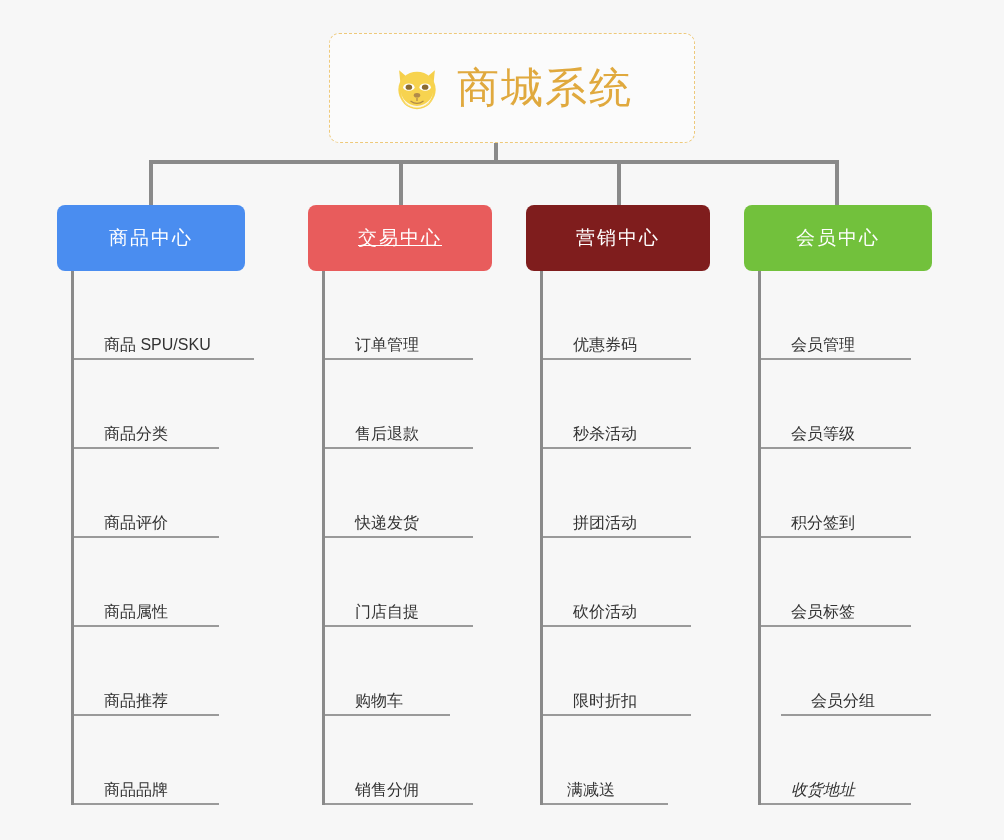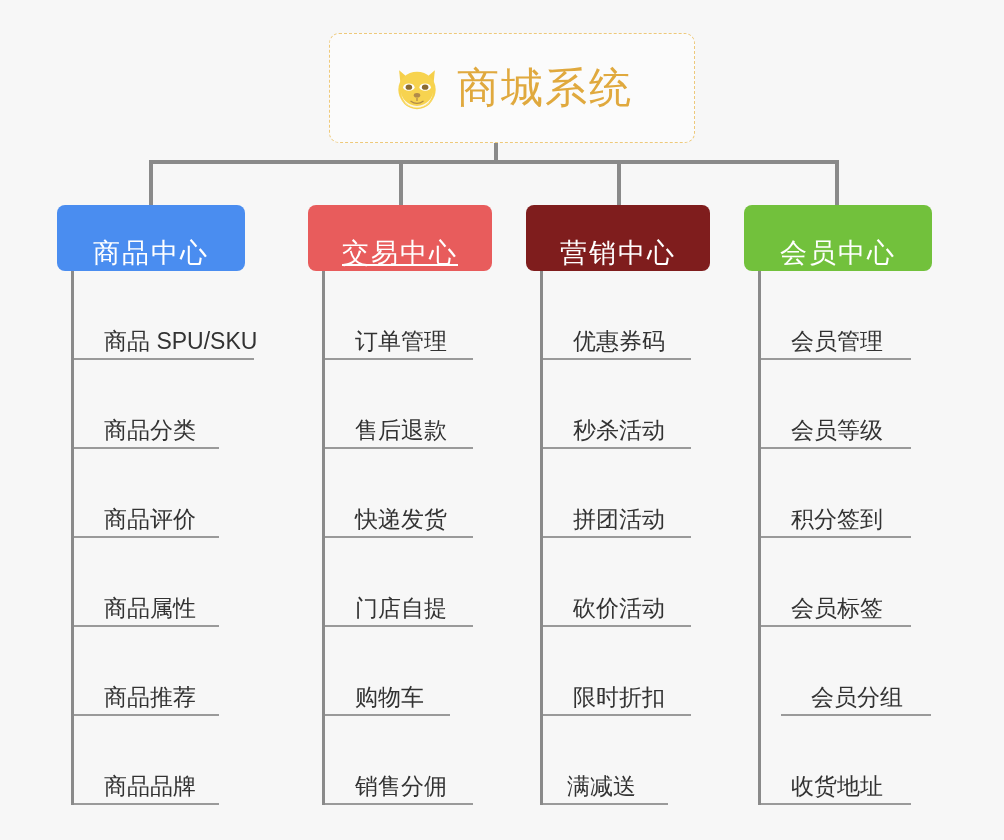--- a/index.html
+++ b/index.html
@@ -77,24 +77,24 @@
   
   .column {
     position: absolute;
     top: 205px;
     width: 190px;
   }
   .col-header {
     height: 66px;
     border-radius: 8px;
     display: flex;
-    align-items: flex-end;
+    align-items: center;
     justify-content: center;
     color: #ffffff;
-    font-size: 27px;
+    font-size: 19px;
     letter-spacing: 2px;
     box-sizing: border-box;
   }
   .col-body {
     position: relative;
     margin-left: 14px;
     border-left: 3px solid #8a8a8a;
     padding-top: 0;
   }
   .leaf {
@@ -102,21 +102,21 @@
     height: 89px;
     box-sizing: border-box;
     border-bottom: 2px solid #9a9a9a;
     display: flex;
     align-items: flex-end;
     justify-content: flex-start;
     padding-left: 30px;
     padding-bottom: 4px;
   }
   .leaf-label {
-    font-size: 23px;
+    font-size: 16px;
     line-height: 1.1;
     color: #333333;
     white-space: nowrap;
   }
 </style>
 </head>
 <body style="background: rgb(247, 247, 247);">
 
 <div id="mindmap">
 
@@ -236,19 +236,19 @@
         </div>
       <div class="leaf" style="width:150px;">
           <span class="leaf-label">积分签到</span>
         </div>
       <div class="leaf" style="width:150px;">
           <span class="leaf-label">会员标签</span>
         </div>
       <div class="leaf" style="width:150px;margin-left:20px;">
           <span class="leaf-label">会员分组</span>
         </div>
-      <div class="leaf" style="width:150px;">
+      <div class="leaf" style="width:150px;font-style:italic;">
           <span class="leaf-label">收货地址</span>
         </div>
     </div>
   </div>
 
 </div>
 
 </body></html>

